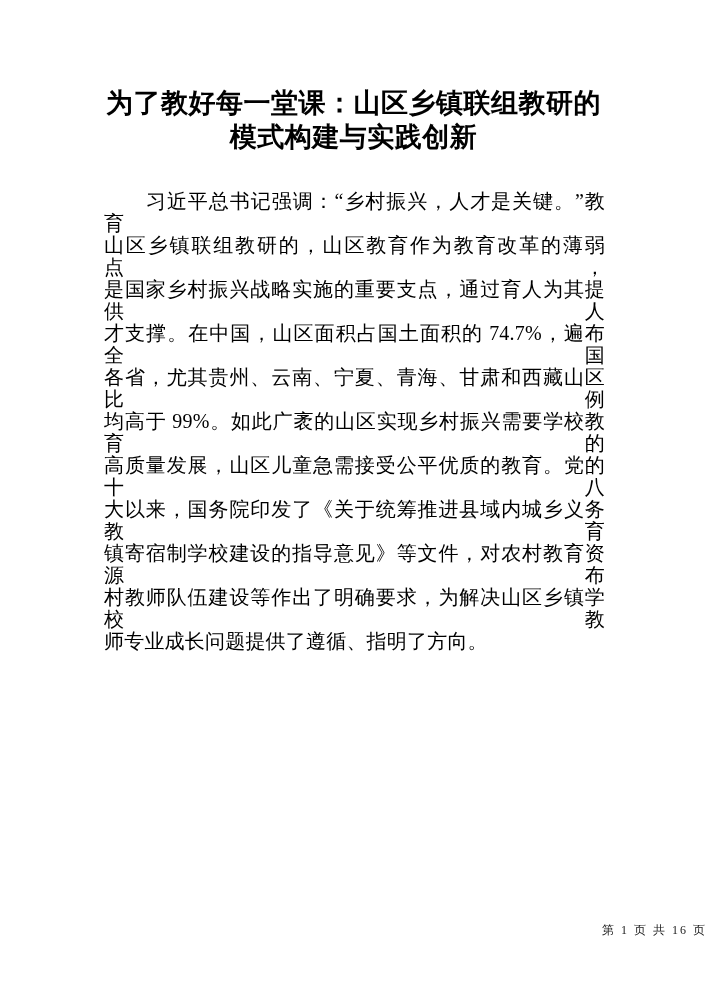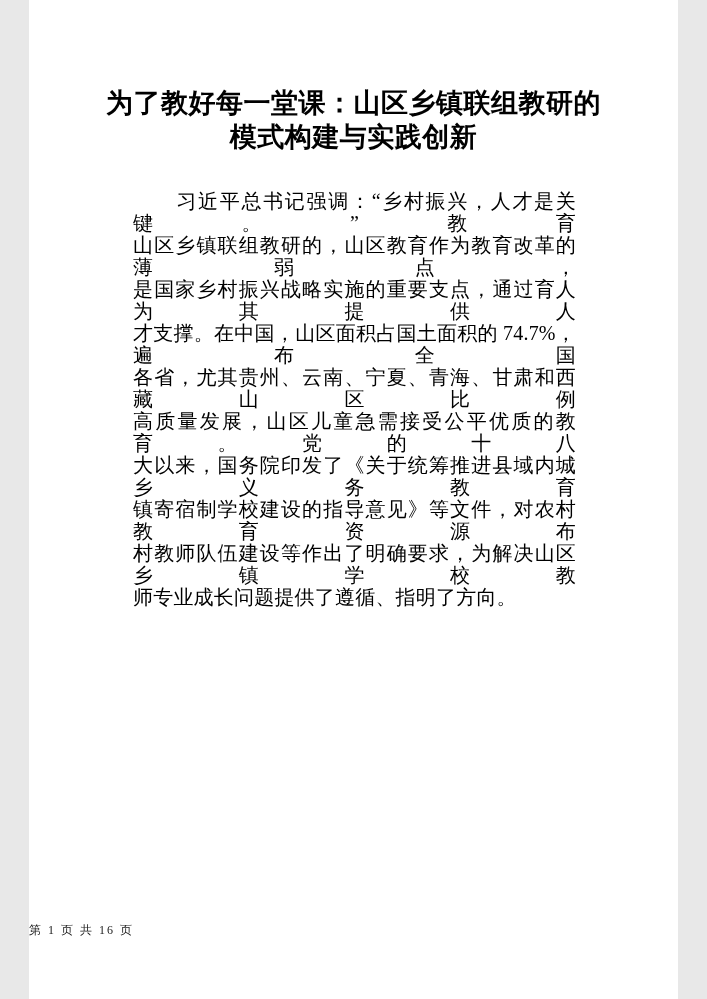--- a/index.html
+++ b/index.html
@@ -2,21 +2,21 @@
 <html><head>
 <meta charset="utf-8">
 <style>
   html, body {
     margin: 0;
     padding: 0;
     background: #e8e8e8;
   }
   .page {
     position: relative;
-    width: 649px;
+    width: 707px;
     height: 999px;
     margin: 0 auto;
     background: #ffffff;
     color: #000000;
     overflow: hidden;
     font-family: "Liberation Serif", "DejaVu Serif", serif;
   }
   .title {
     margin: 0;
     padding: 86px 58px 0 58px;
@@ -42,21 +42,21 @@
     letter-spacing: 0.2px;
   }
   .line.para-last {
     text-align-last: left;
   }
   .footer {
     position: absolute;
     top: 922px;
     left: 0;
     width: 100%;
-    text-align: left;
+    text-align: right;
     font-size: 12px;
     letter-spacing: 2px;
     color: #1a1a1a;
   }
 </style>
 </head>
 <body>
 
 <div class="page">
 
@@ -64,20 +64,21 @@
     <span class="title-line">为了教好每一堂课：山区乡镇联组教研的</span>
     <span class="title-line">模式构建与实践创新</span>
   </h1>
 
   <div class="doc-body" id="doc-body">
       <div class="line">　　习近平总书记强调：“乡村振兴，人才是关键。”教育</div>
       <div class="line">山区乡镇联组教研的，山区教育作为教育改革的薄弱点，</div>
       <div class="line">是国家乡村振兴战略实施的重要支点，通过育人为其提供人</div>
       <div class="line">才支撑。在中国，山区面积占国土面积的 74.7%，遍布全国</div>
       <div class="line">各省，尤其贵州、云南、宁夏、青海、甘肃和西藏山区比例</div>
+      <div class="line">均高于 99%。如此广袤的山区实现乡村振兴需要学校教育的</div>
       <div class="line">高质量发展，山区儿童急需接受公平优质的教育。党的十八</div>
       <div class="line">大以来，国务院印发了《关于统筹推进县域内城乡义务教育</div>
       <div class="line">镇寄宿制学校建设的指导意见》等文件，对农村教育资源布</div>
       <div class="line">村教师队伍建设等作出了明确要求，为解决山区乡镇学校教</div>
       <div class="line para-last">师专业成长问题提供了遵循、指明了方向。</div>
     </div>
 
   <div class="footer">
     <span>第 1 页 共 16 页</span>
   </div>

